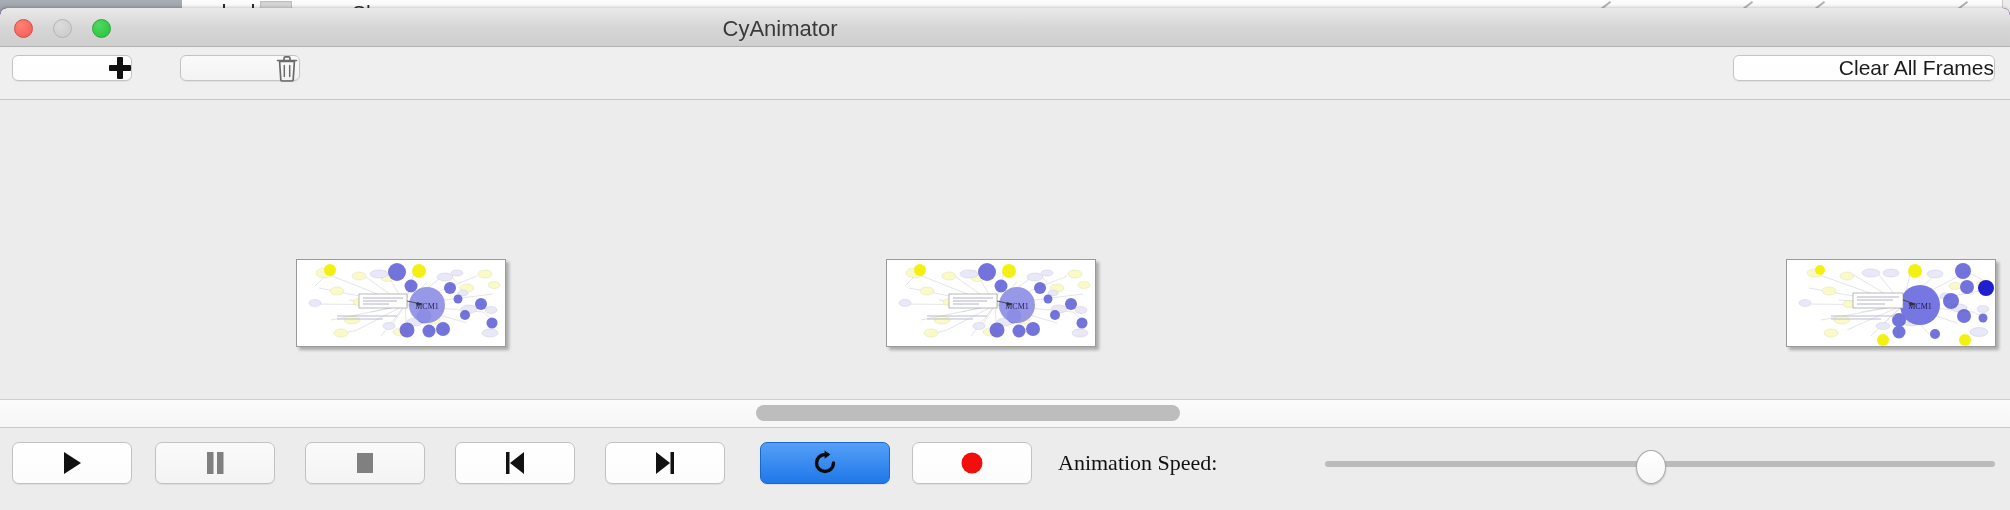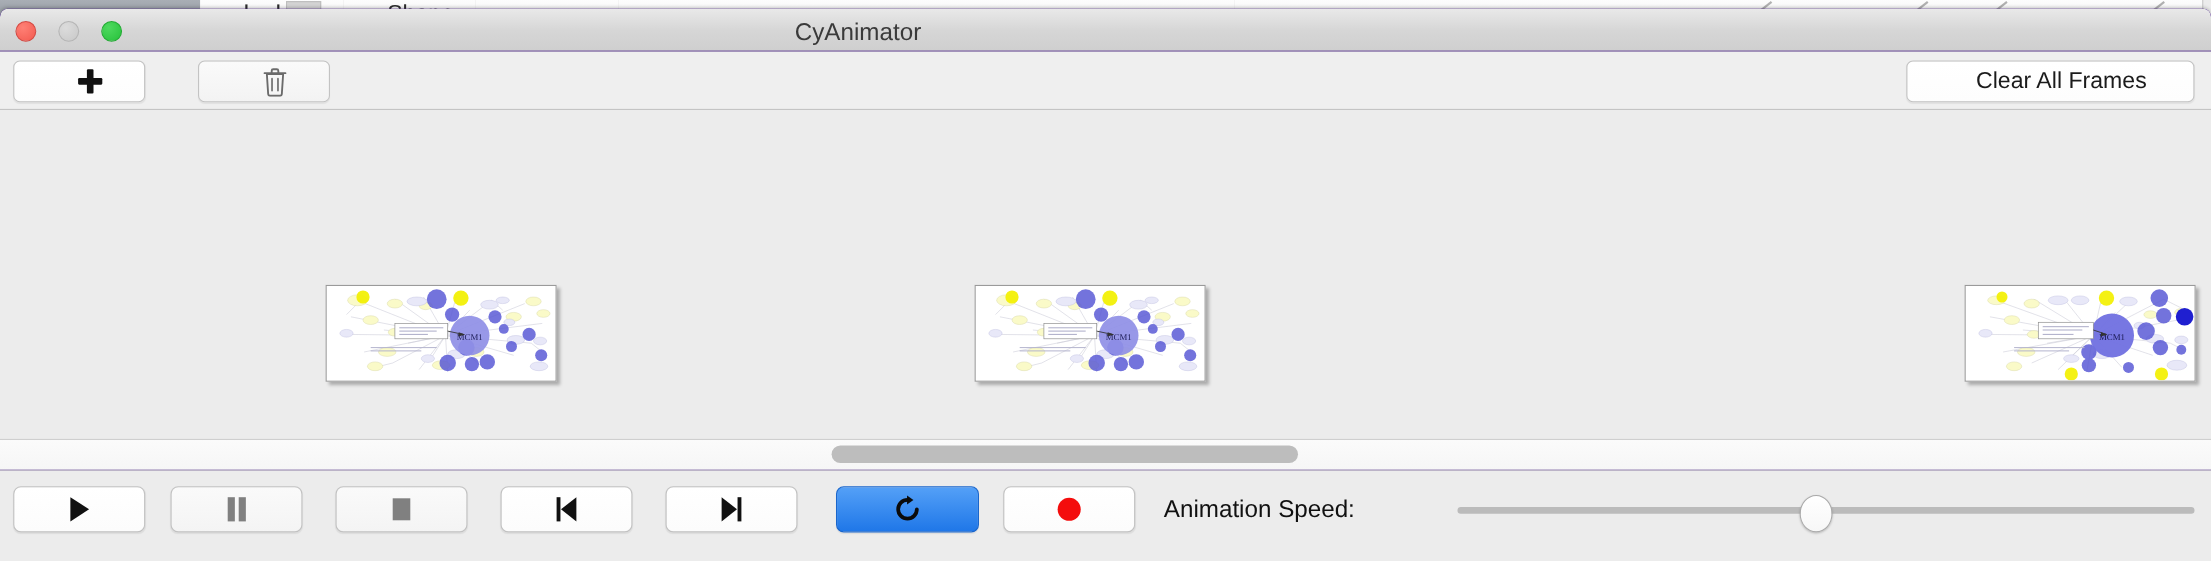--- a/index.html
+++ b/index.html
@@ -126,27 +126,27 @@
   
   .toolbar {
     position: relative;
     height: 52px;
     background: #efefef;
     border-bottom: 1px solid #c4c4c4;
   }
   .tbtn {
     position: absolute;
     top: 8px;
-    height: 38px;
+    height: 26px;
     border-radius: 6px;
     border: 1px solid #c3c3c3;
     box-sizing: border-box;
     display: flex;
     align-items: center;
-    justify-content: center;
+    justify-content: flex-end;
     cursor: default;
     box-shadow: 0 1px 1px rgba(0,0,0,0.06);
     padding-left: 20px;
   }
   .tbtn.white  { background: linear-gradient(180deg, #ffffff 0%, #fdfdfd 100%); }
   .tbtn.dim    { background: linear-gradient(180deg, #fafafa 0%, #f3f3f3 100%); }
   #btn-add    { left: 12px;  width: 120px; }
   #btn-delete { left: 180px; width: 120px; }
   #btn-clear  { left: 1733px; width: 262px; }
 
@@ -231,21 +231,21 @@
   .cbtn.blue {
     background: linear-gradient(180deg, #54a0f7 0%, #1f77e8 100%);
     border: 1px solid #1a66cc;
   }
 
   .speed-label {
     position: absolute;
     top: 22px;
     font-size: 22px;
     color: #111;
-    font-family: Liberation Sans, sans-serif;
+    font-family: Liberation Serif, serif;
     white-space: nowrap;
   }
 
   .slider-track {
     position: absolute;
     top: 33px;
     height: 6px;
     border-radius: 3px;
     background: #bbbbbb;
   }

